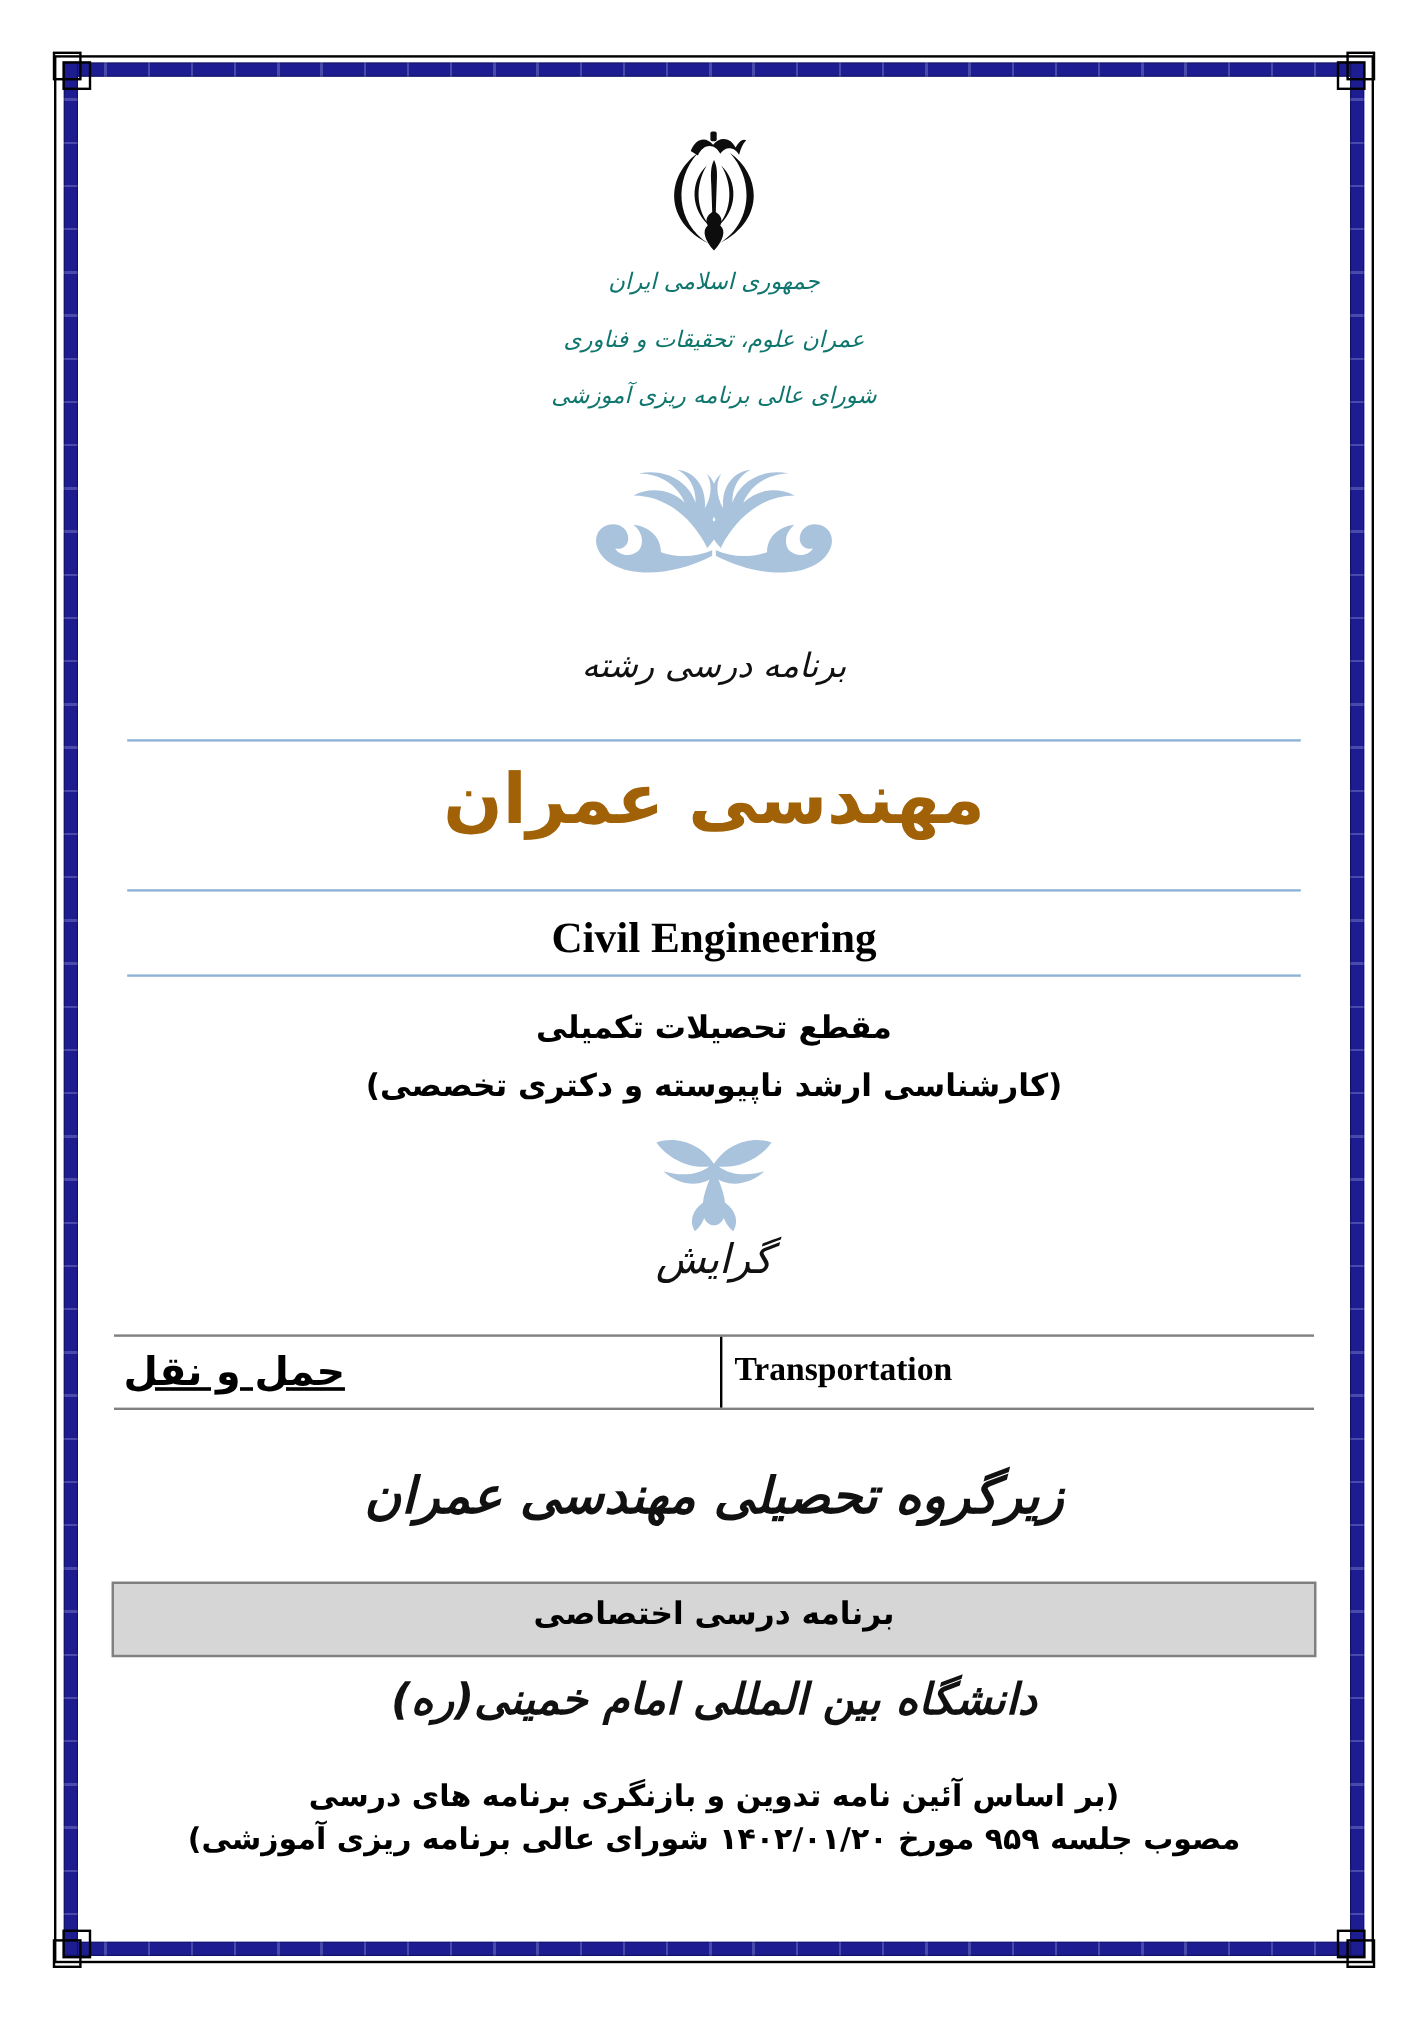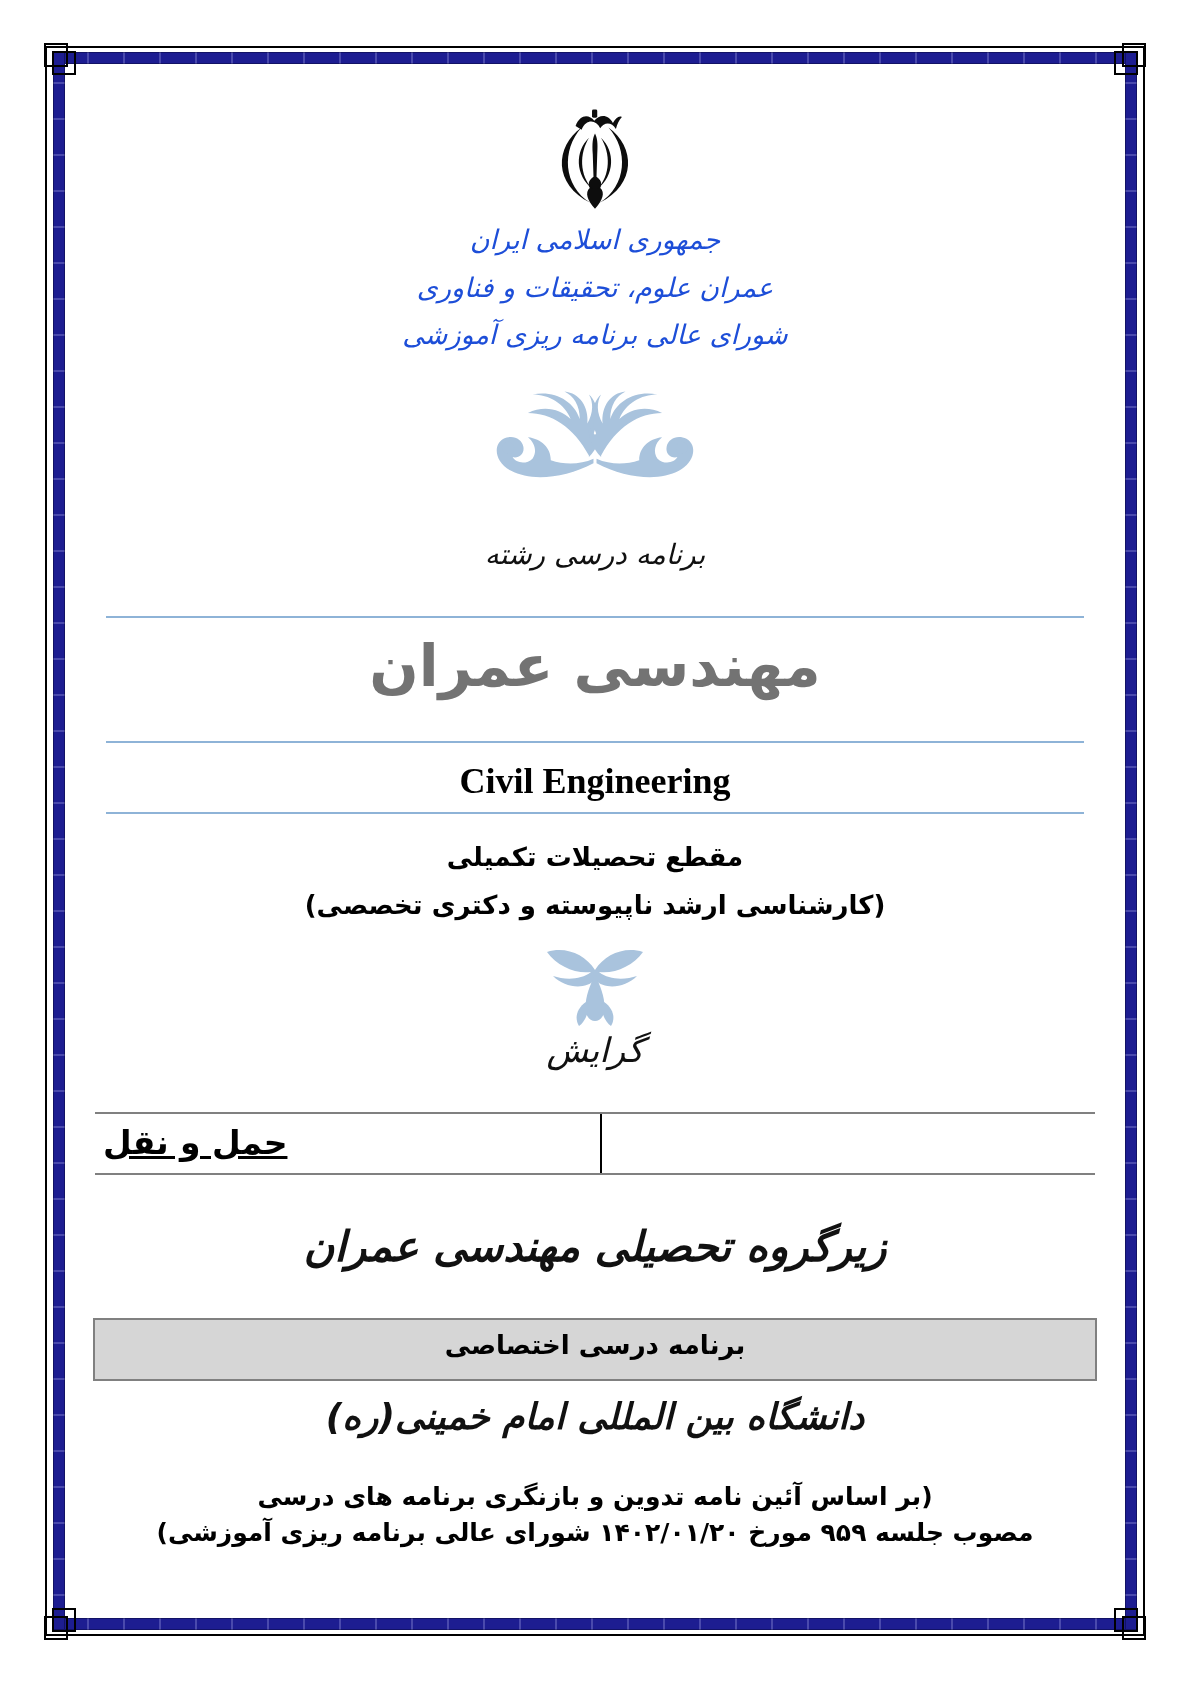--- a/index.html
+++ b/index.html
@@ -19,24 +19,24 @@
     background:repeating-linear-gradient(0deg,#1d1d91 0 34px,#4a4aad 34px 36px);}
   .band-top{top:52px;}
   .band-bottom{bottom:53px;}
   .band-left{left:53px;}
   .band-right{right:53px;}
   .corner-square{position:absolute;width:20px;height:20px;border:2px solid #000;background:transparent;}
   
   .abs{position:absolute;left:95px;width:1000px;text-align:center;}
   .fa{direction:rtl;}
   .nastaliq{font-style:italic;}
-  .gov-line{font-size:27px;color:#1d4ed8;}
+  .gov-line{font-size:19px;color:#0f766e;}
   .intro-line{font-size:28px;color:#111;}
   .rule{position:absolute;left:106px;width:978px;height:2px;background:#8eb3d7;}
-  .title-fa{font-size:58px;font-weight:bold;color:#737373;}
+  .title-fa{font-size:58px;font-weight:bold;color:#a16207;}
   .title-en{font-family:"Liberation Serif",serif;font-size:36px;font-weight:bold;color:#000;}
   .level-line{font-size:26px;font-weight:bold;color:#000;}
   .grayesh{font-size:34px;color:#111;}
   .subgroup-line{font-size:42px;font-weight:bold;color:#111;}
   .university-line{font-size:36px;font-weight:bold;color:#111;}
   .approval-line{font-size:25px;font-weight:bold;color:#000;}
   
   .orient-table{
     position:absolute;left:95px;width:1000px;top:1112px;height:59px;
     border-top:2px solid #808080;border-bottom:2px solid #808080;
@@ -139,20 +139,21 @@
       <path d="M65 62 C74 68 77 78 72 86 C66 82 62 72 62 64 Z"></path>
     </g>
   </svg>
 </div>
 
 <div class="abs fa nastaliq grayesh" style="top:1030px;">گرایش</div>
 
 <div class="orient-table">
   <div class="orient-fa">حمل و نقل</div>
   <div class="orient-divider"></div>
+  <div class="orient-en">Transportation</div>
 </div>
 
 <div class="abs fa nastaliq subgroup-line" style="top:1222px;">زیرگروه تحصیلی مهندسی عمران</div>
 
 <div class="banner">برنامه درسی اختصاصی</div>
 
 <div class="abs fa nastaliq university-line" style="top:1396px;">دانشگاه بین المللی امام خمینی(ره)</div>
 
 <div class="abs fa approval-line" style="top:1466px;margin-top:16px;">(بر اساس آئین نامه تدوین و بازنگری برنامه های درسی</div>
 <div class="abs fa approval-line" style="top:1518px;">مصوب جلسه ۹۵۹ مورخ ۱۴۰۲/۰۱/۲۰ شورای عالی برنامه ریزی آموزشی)</div>

